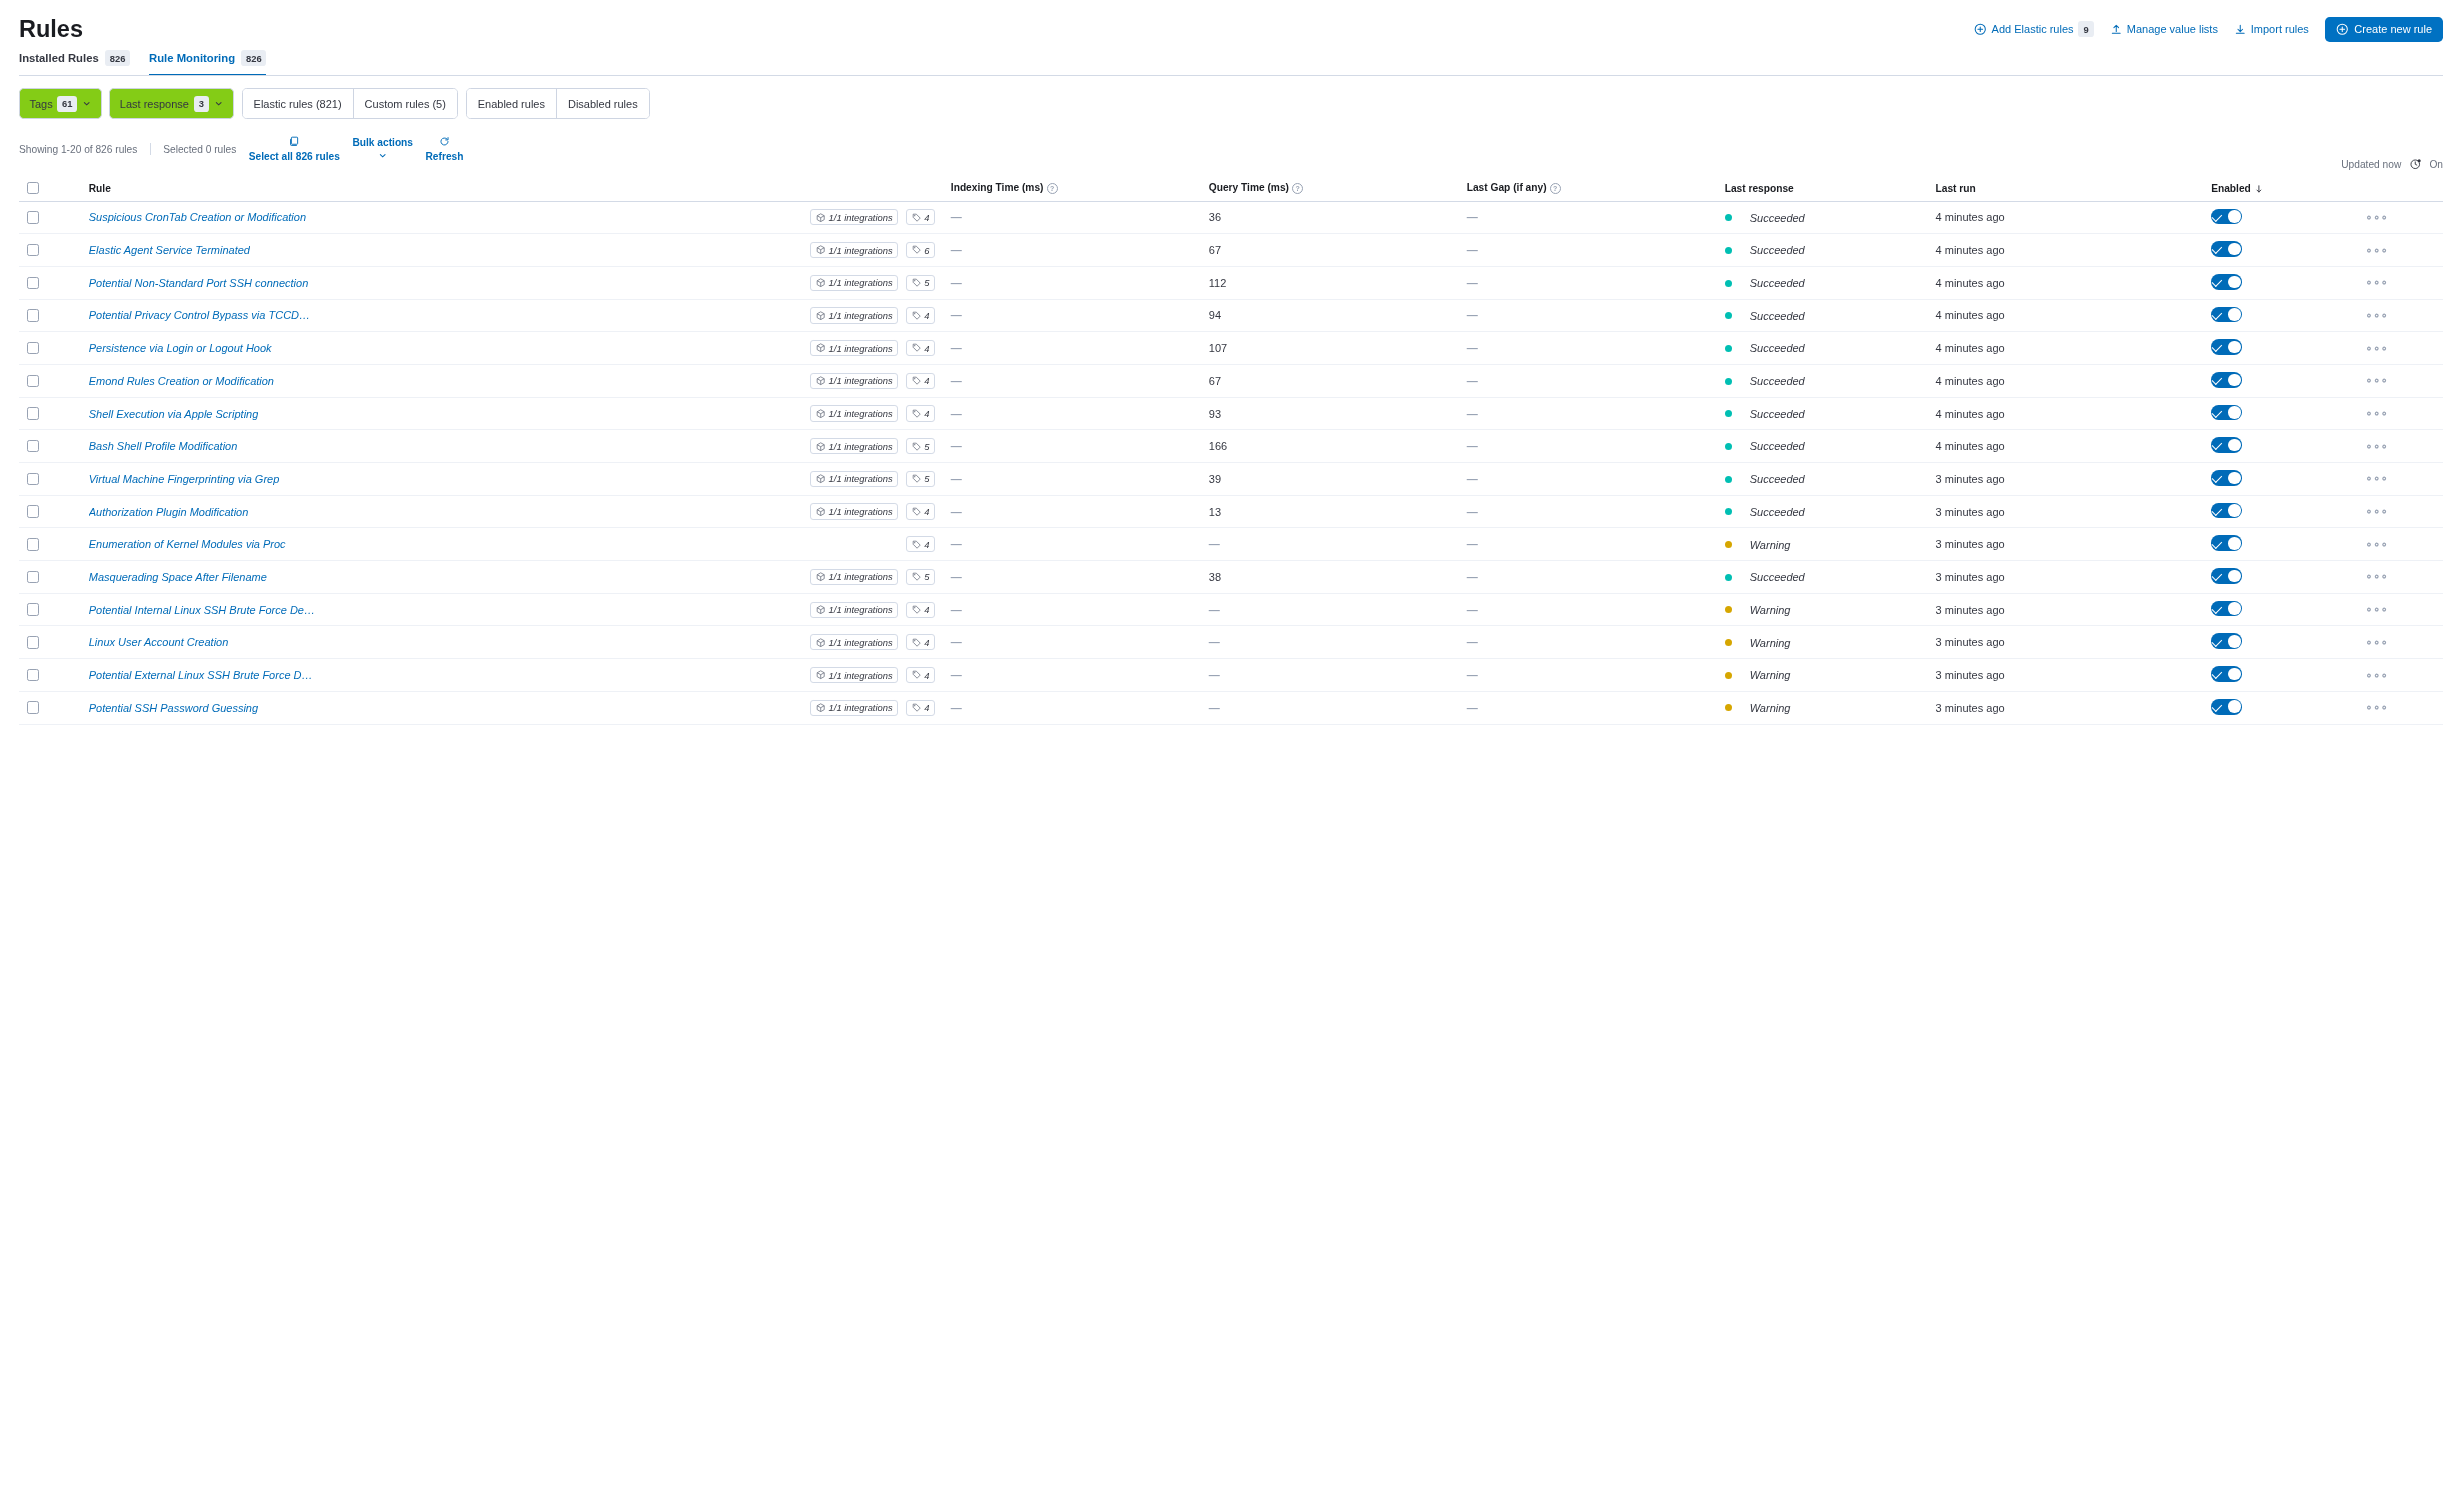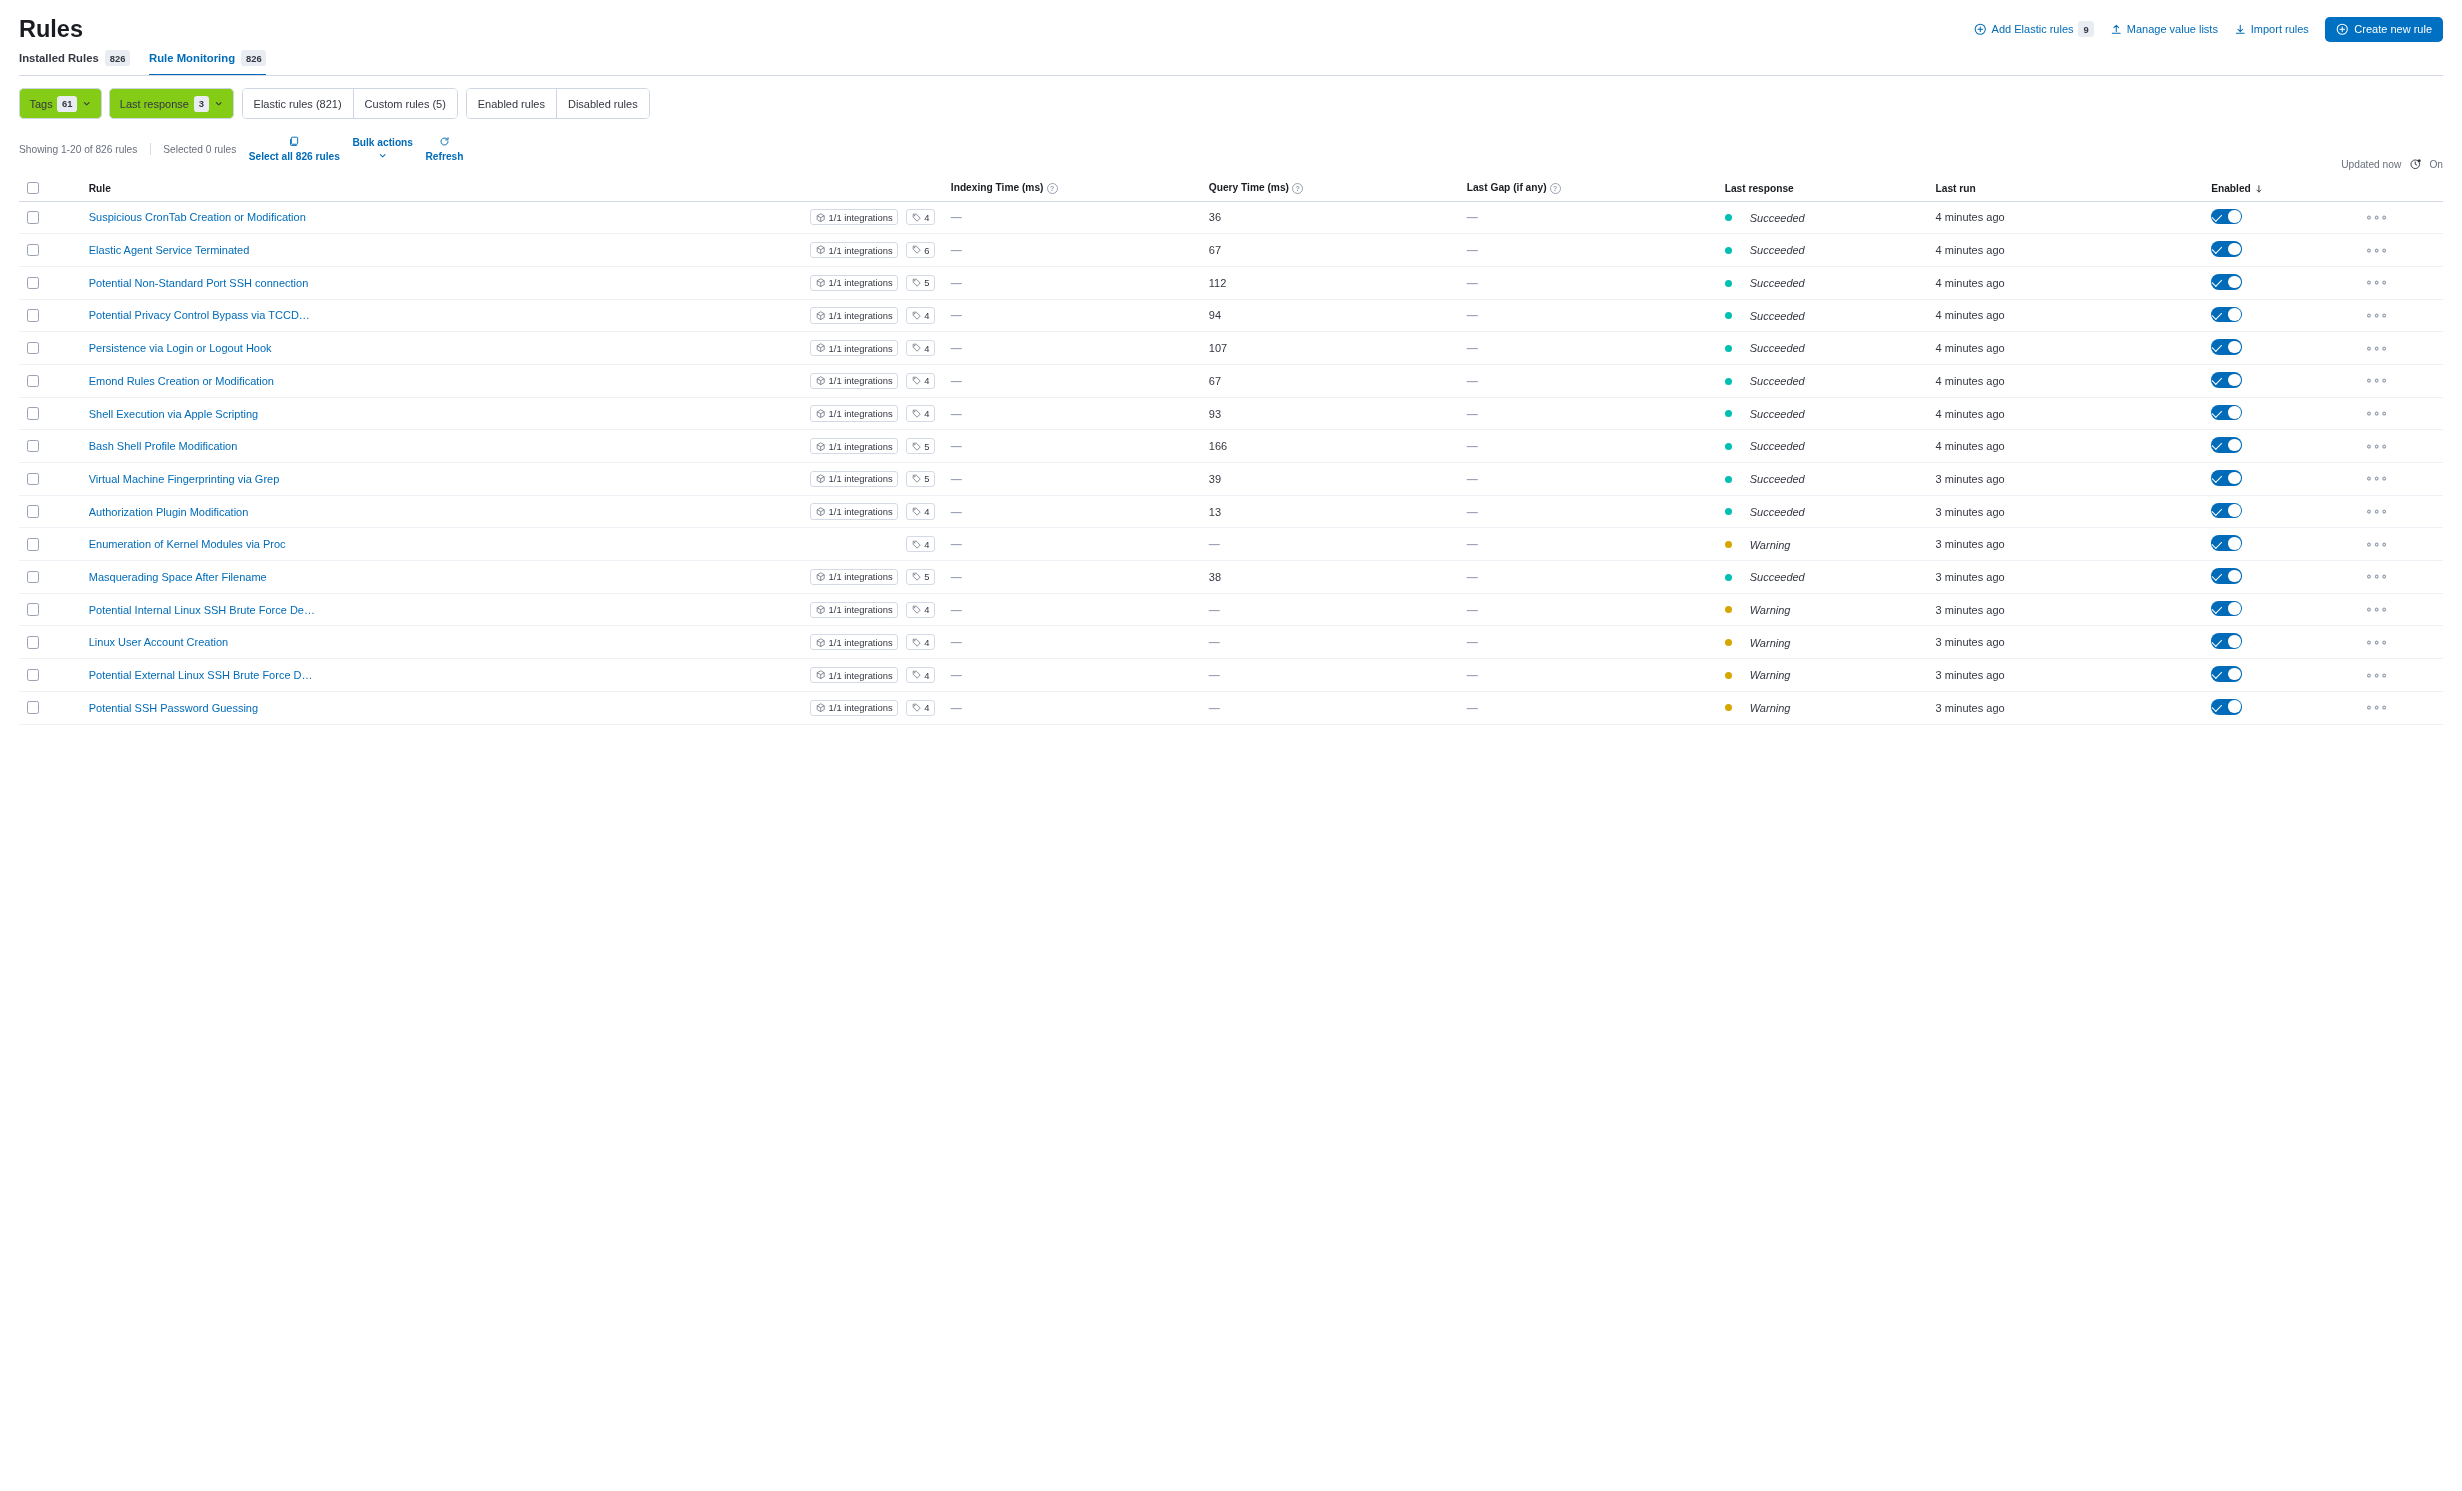--- a/index.html
+++ b/index.html
@@ -86,21 +86,21 @@
 }
 tbody td {
   padding: 7px 7.8px; font-size: 11px; color: #343741;
   border-bottom: 0.8px solid #eef1f6; vertical-align: middle;
 }
 .col-check { width: 22px; }
 .checkbox {
   width: 12.5px; height: 12.5px; border: 0.8px solid #98a2b3; border-radius: 2.3px; background: #fff; cursor: pointer;
 }
 .rule-link { color: #006bb8; cursor: pointer; font-weight: 500; }
-.rule-cell { display: flex; align-items: center; gap: 7.8px; }
+.rule-cell { display: flex; align-items: center; gap: 7.8px; font-style: italic; }
 .rule-name-wrap { max-width: 227px; white-space: nowrap; overflow: hidden; text-overflow: ellipsis; }
 .pill {
   display: inline-flex; align-items: center; gap: 3.1px;
   border: 0.8px solid #d3dae6; border-radius: 3.1px;
   padding: 1.6px 4.7px; font-size: 9.4px; color: #343741; background: #fff;
 }
 .dash { color: #98a2b3; font-weight: 600; }
 .status { display: inline-flex; align-items: center; gap: 18px; font-style: italic; }
 .dot { width: 7px; height: 7px; border-radius: 50%; display: inline-block; }
 .dot.succeeded { background: #00bfb3; }

